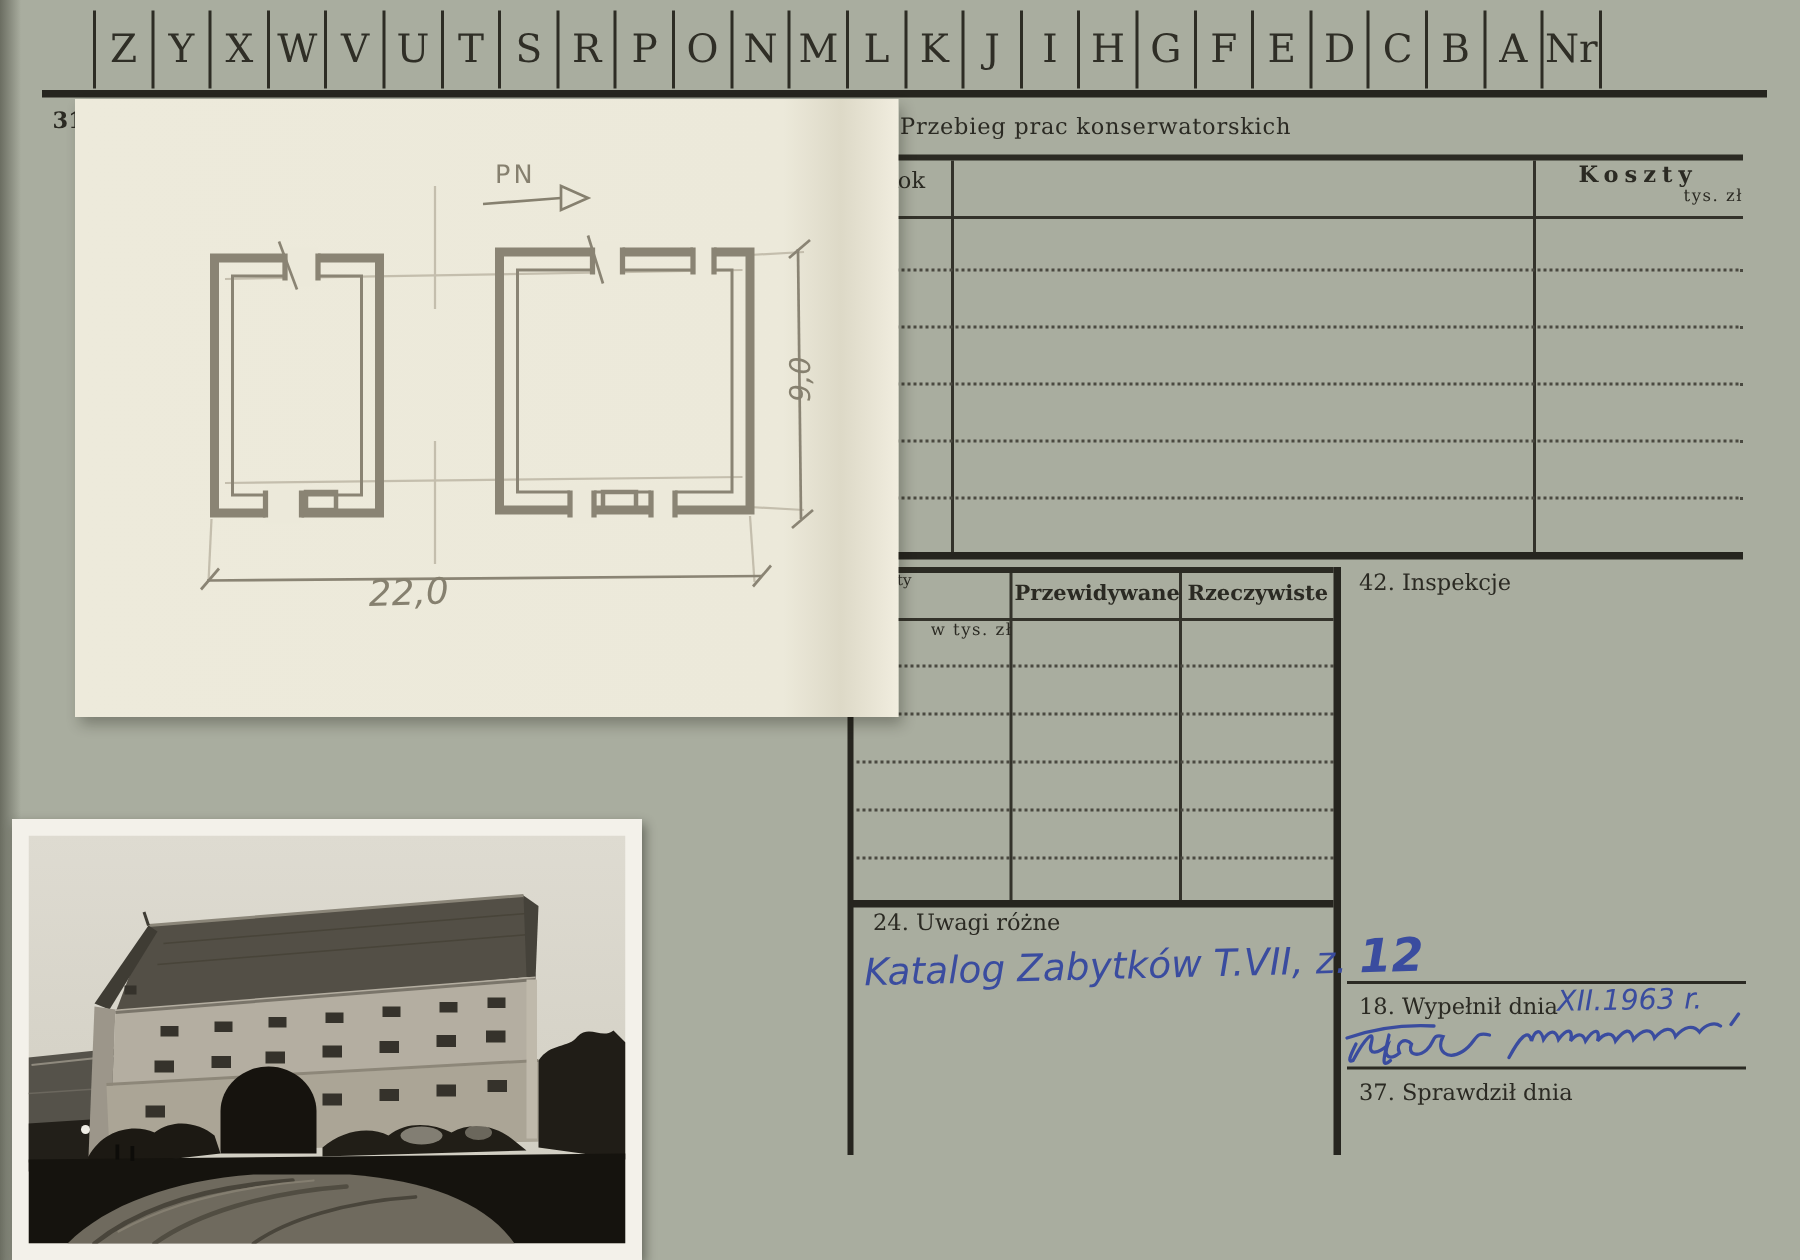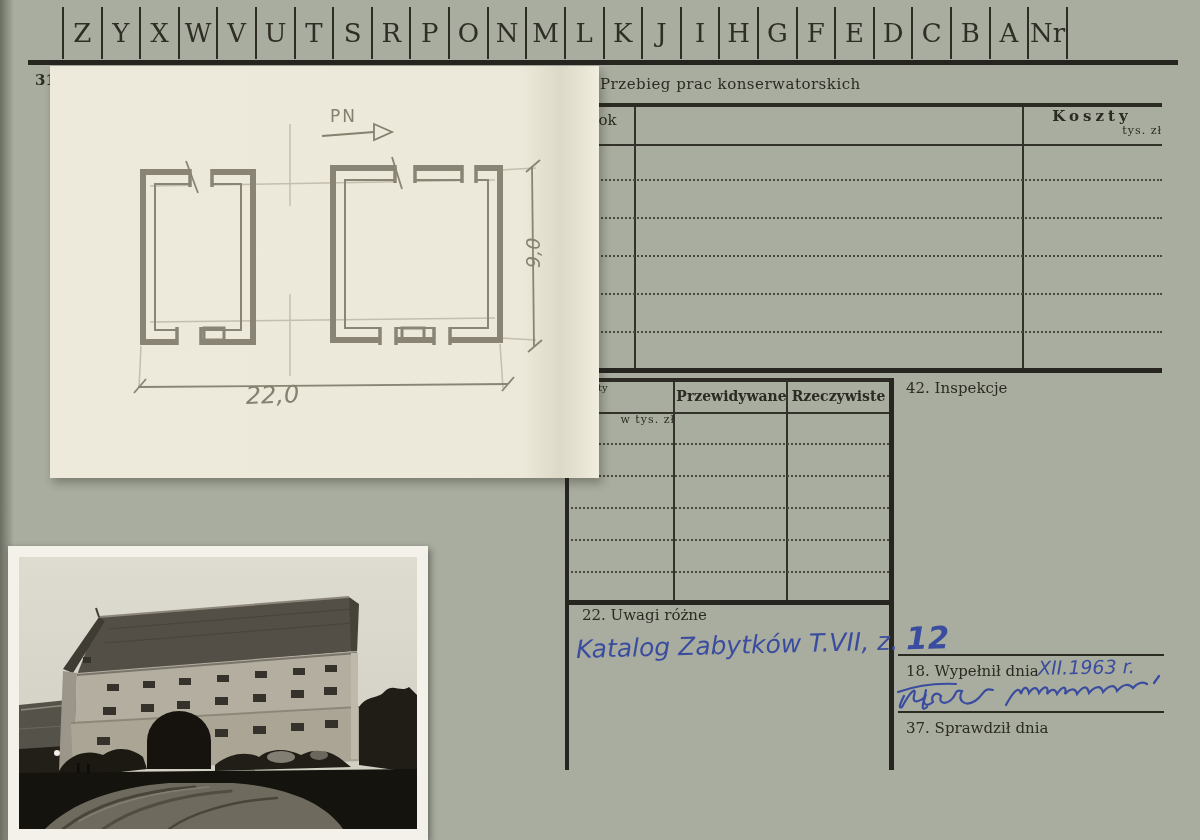--- a/index.html
+++ b/index.html
@@ -130,21 +130,21 @@
       <path d="M 8,22 C 4,30 2,35 6,33 C 14,18 21,11 18,22 C 16,30 23,28 29,23 C 26,31 31,33 37,28 C 34,21 41,17 45,22 C 42,29 49,31 55,26 C 61,21 58,15 66,17 C 61,27 69,33 79,27 C 89,21 86,13 97,16"></path>
       <path d="M 2,18 C 22,11 42,9 60,10"></path>
       <path d="M 30,16 C 27,30 24,39 31,33"></path>
       <path d="M 110,31 C 117,18 123,11 125,20 C 127,13 131,11 133,19 C 137,13 141,12 143,19 C 149,11 153,12 151,20 C 155,15 159,14 161,20 C 167,11 171,12 169,20 C 173,15 179,13 181,20 C 187,12 191,11 193,19 C 199,12 205,11 207,18 C 213,11 219,10 221,17 C 227,10 233,9 237,14 C 241,9 247,7 251,10"></path>
       <path d="M 258,9 L 263,2"></path>
     </g>
   </svg>
   <div class="rule" style="left:898px;top:711px;width:266px"></div>
   <div class="label" style="left:906px;top:719px">37. Sprawdził dnia</div>
 
-  <div class="label" style="left:582px;top:606px">22. Uwagi różne</div>
+  <div class="label" style="left:582px;top:606px">24. Uwagi różne</div>
   <div class="note-hand ink">
     <span class="m">Katalog Zabytków T.VII, z. </span><span class="n">12</span>
   </div>
 
   <div class="plan-paper">
     <svg width="549" height="412" viewBox="0 0 549 412">
       <g fill="none" stroke="#c4bead" stroke-width="1.5">
         <line x1="100" y1="120" x2="445" y2="114"></line>
         <line x1="100" y1="256" x2="445" y2="252"></line>
         <line x1="240" y1="58" x2="240" y2="140"></line>

